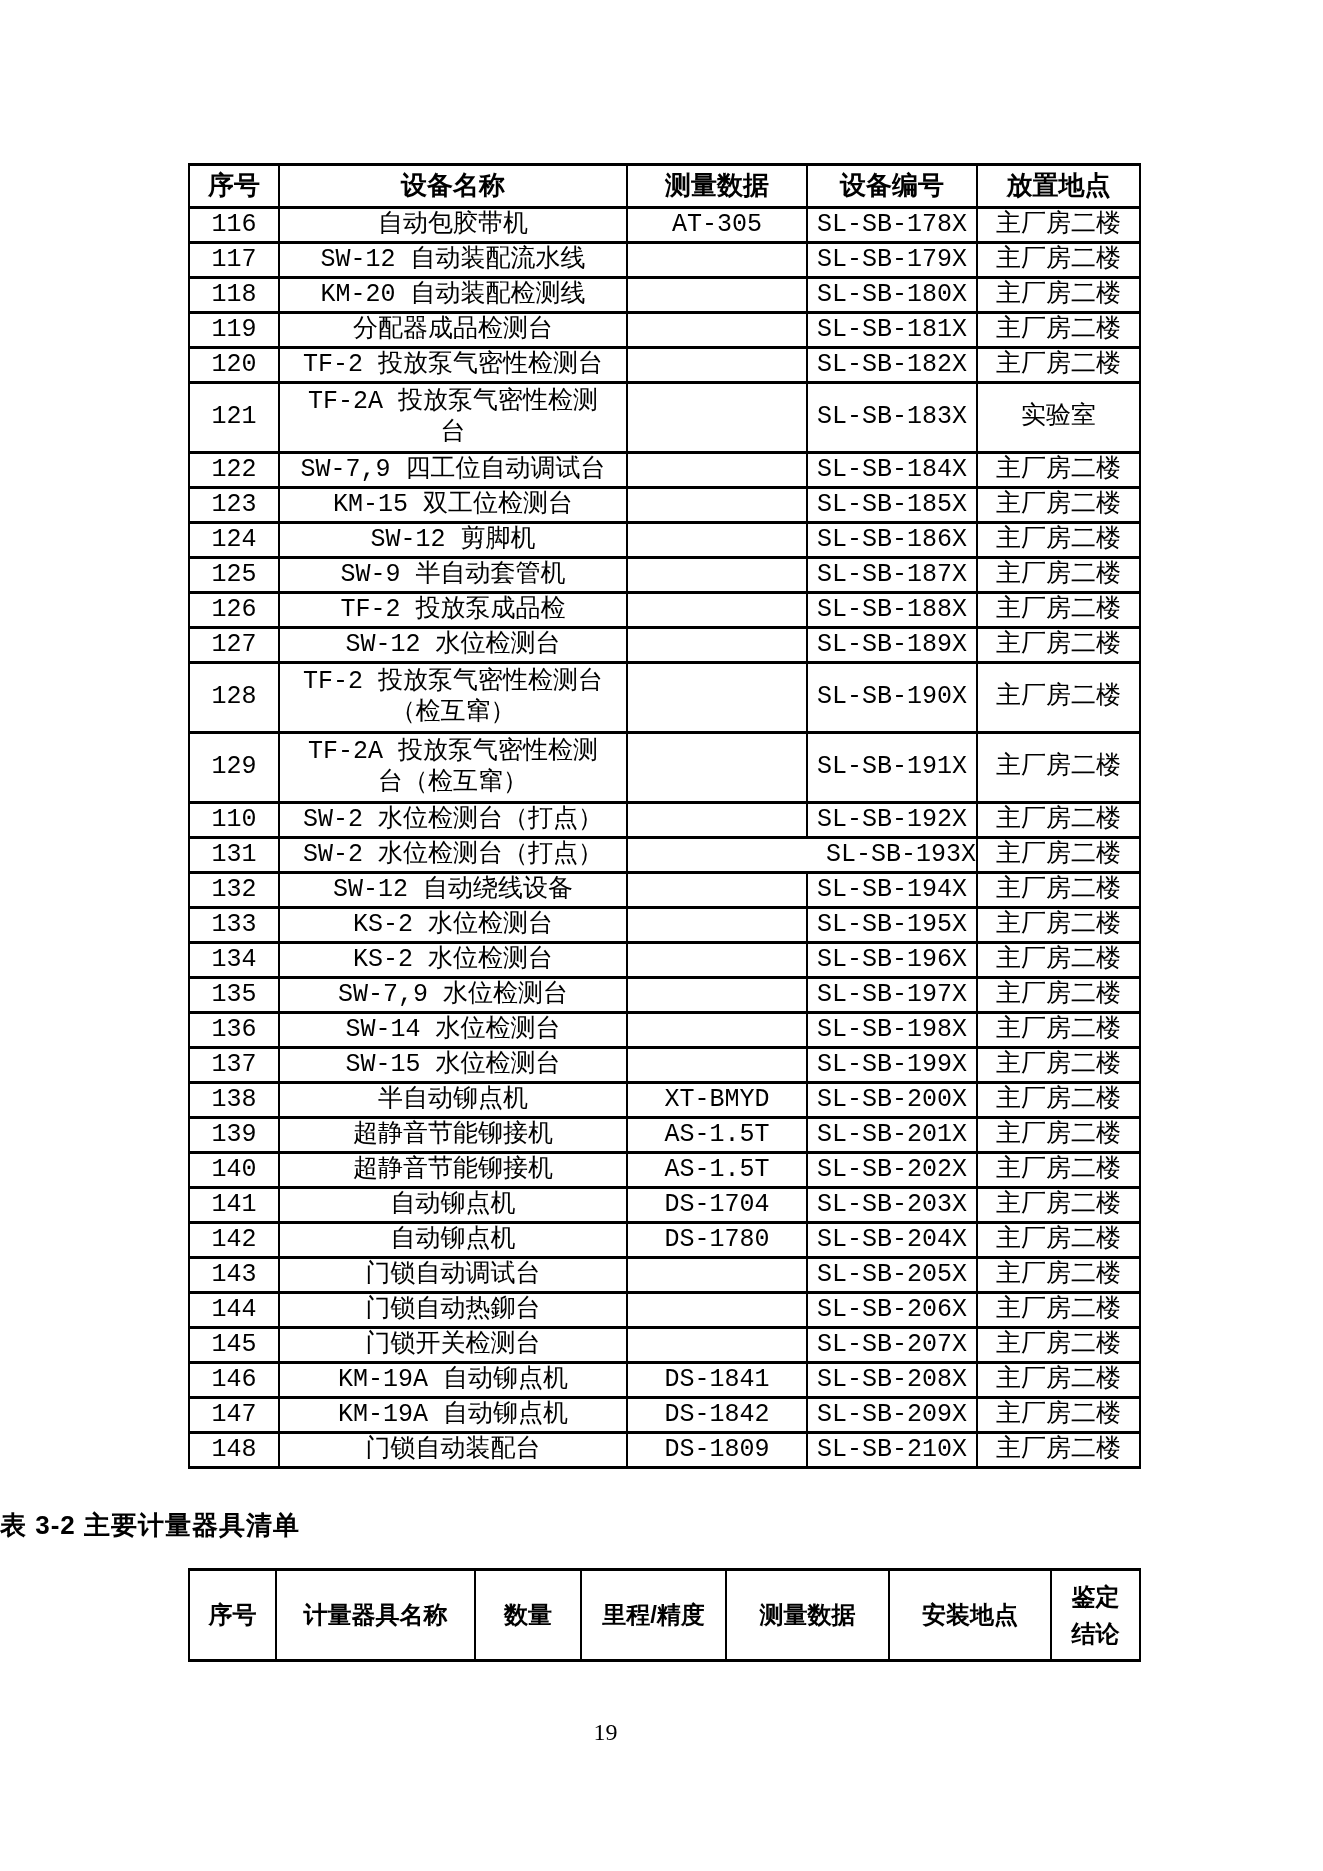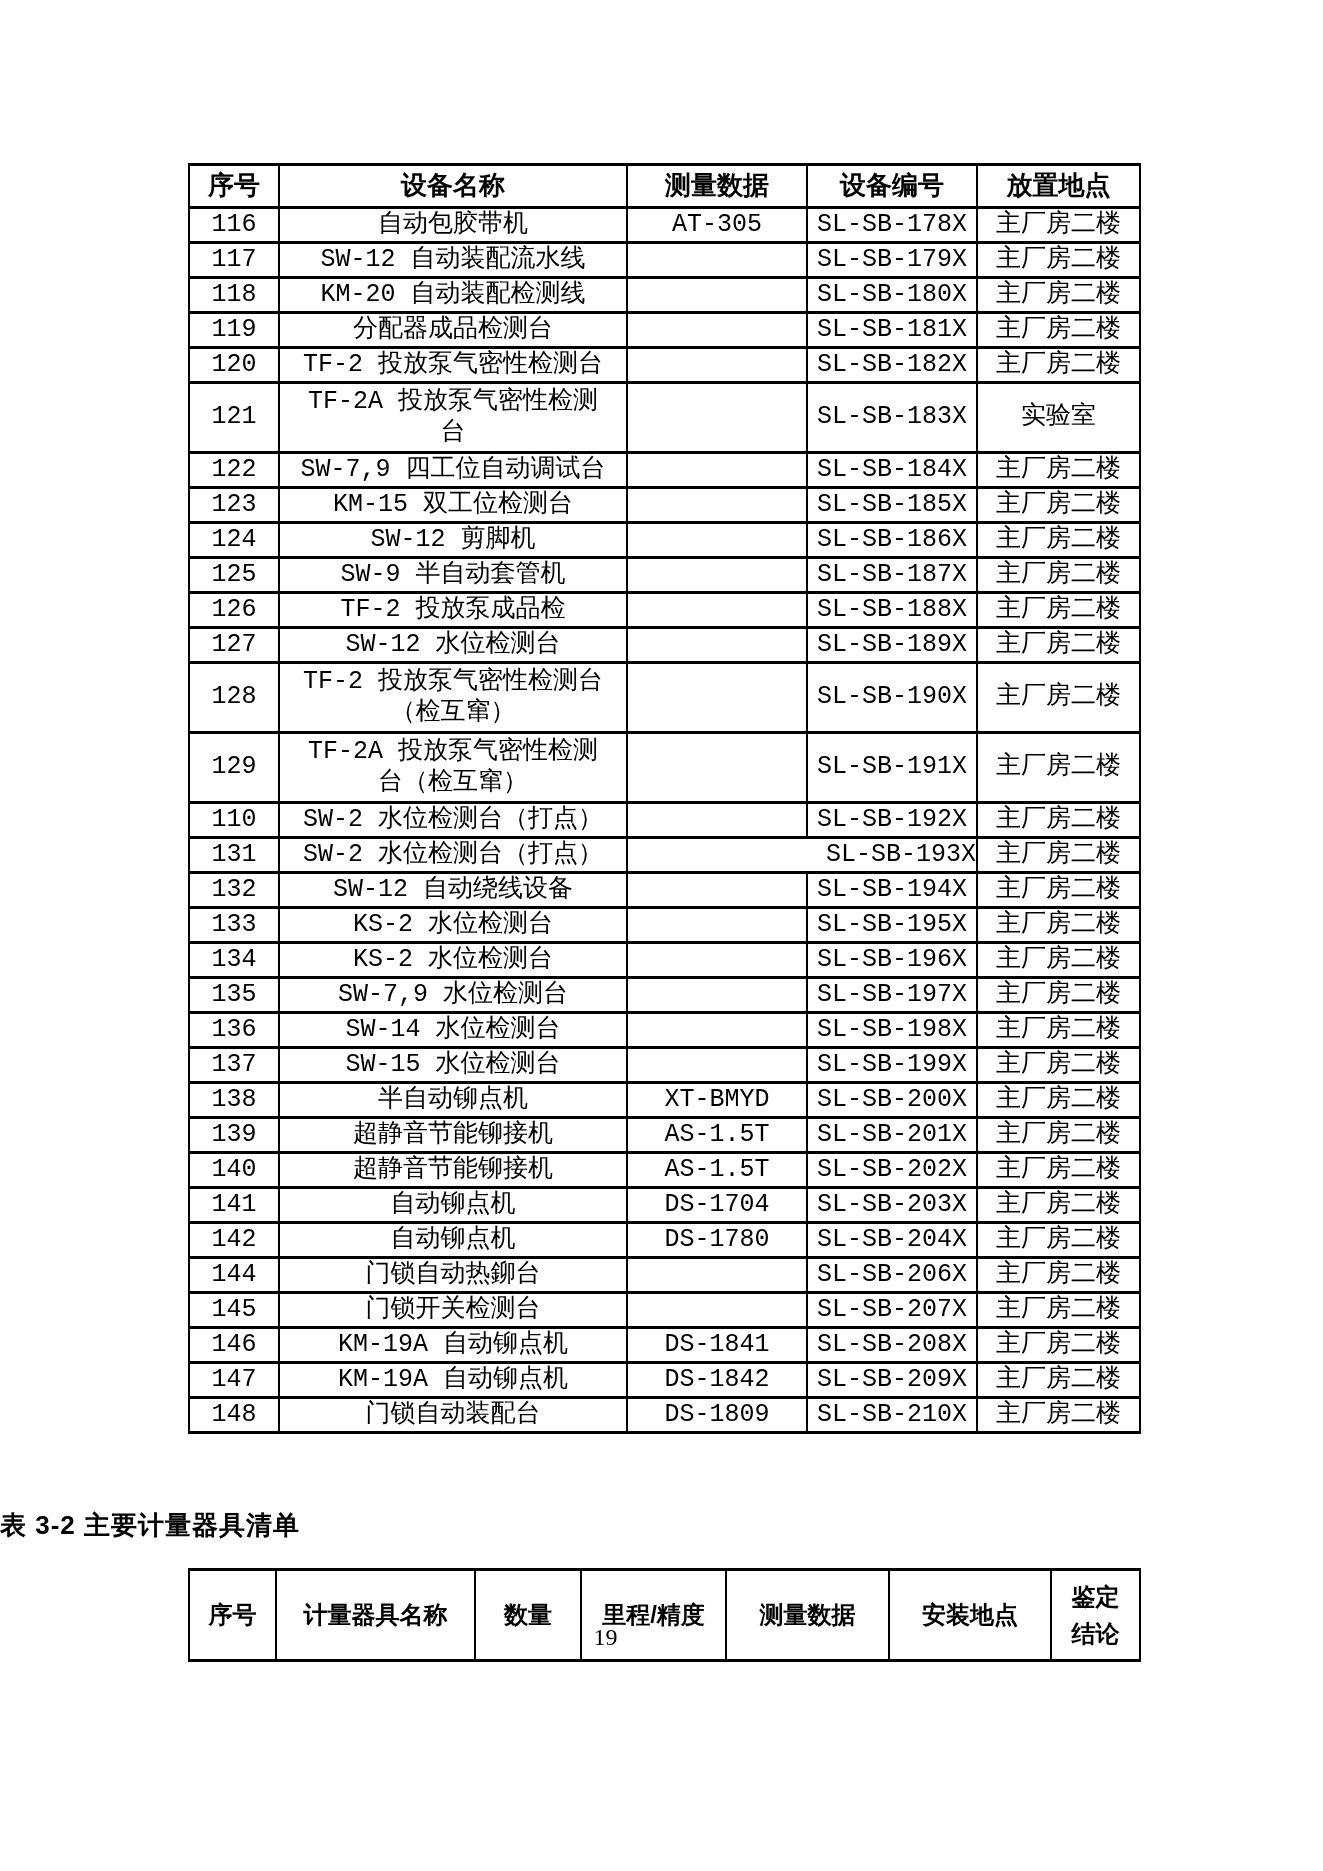--- a/index.html
+++ b/index.html
@@ -72,21 +72,21 @@
   #table2 thead th {
     height: 88px;
     font-family: "Liberation Sans", "DejaVu Sans", sans-serif;
     font-weight: 600;
     font-size: 24px;
     line-height: 1.55;
   }
   
   .page-number {
     position: absolute;
-    top: 1624px;
+    top: 1719px;
     left: 0;
     width: 100%;
     text-align: center;
     font-size: 24px;
     font-family: "Liberation Serif", "DejaVu Serif", serif;
   }
 </style>
 </head>
 <body>
 
@@ -292,20 +292,27 @@
           <td>自动铆点机</td>
           <td>DS-1704</td>
           <td>SL-SB-203X</td>
           <td>主厂房二楼</td>
         </tr>
         <tr>
           <td>142</td>
           <td>自动铆点机</td>
           <td>DS-1780</td>
           <td>SL-SB-204X</td>
+          <td>主厂房二楼</td>
+        </tr>
+        <tr>
+          <td>143</td>
+          <td>门锁自动调试台</td>
+          <td></td>
+          <td>SL-SB-205X</td>
           <td>主厂房二楼</td>
         </tr>
         <tr>
           <td>144</td>
           <td>门锁自动热鉚台</td>
           <td></td>
           <td>SL-SB-206X</td>
           <td>主厂房二楼</td>
         </tr>
         <tr>

